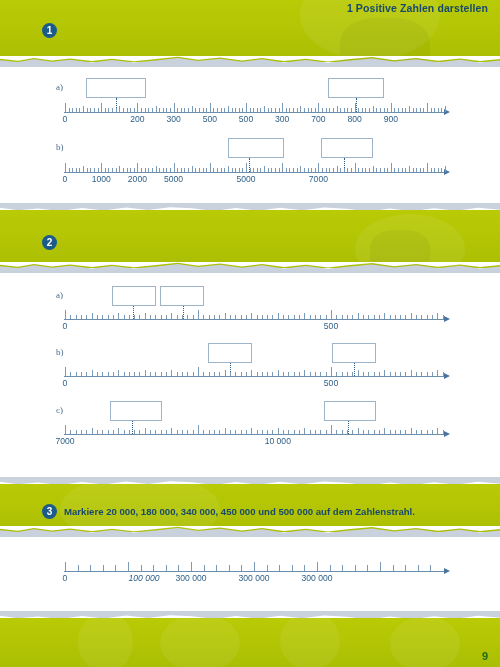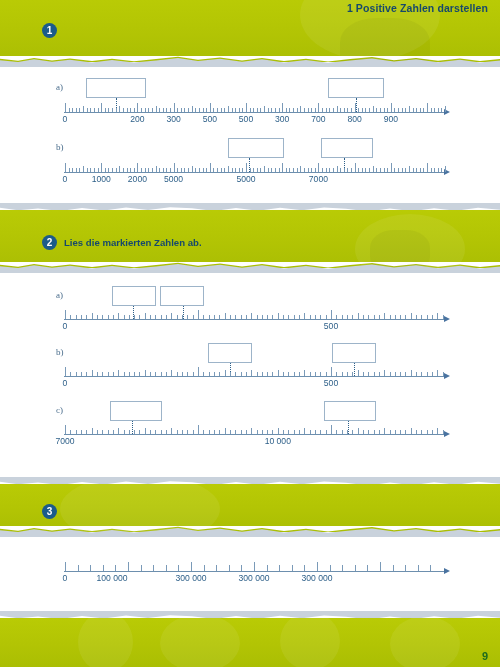--- a/index.html
+++ b/index.html
@@ -390,21 +390,20 @@
   <div class="blotch" style="left:355px;top:4px;width:110px;height:70px;"></div>
   <div class="blotch2" style="left:370px;top:20px;width:60px;height:44px;"></div>
 </div>
 <div class="tear tear-bottom" style="top:262px;">
   <div class="shadow"></div>
     <div class="paper"></div>
 </div>
 
 <div class="task-row" style="left:42px;top:235px;">
   <div class="badge">2</div>
-  <div class="task-text">Lies die markierten Zahlen ab.</div>
 </div>
 
 <div class="nl-block" style="left:56px;top:286px;width:400px;height:52px;">
   <div class="nl-label" style="top:4px;">a)</div>
   <div class="ansbox" style="left:56px;top:0;width:44px;height:20px;"></div>
   <div class="dotline" style="left:77px;top:20px;height:13px;"></div>
   <div class="ansbox" style="left:104px;top:0;width:44px;height:20px;"></div>
   <div class="dotline" style="left:127px;top:20px;height:13px;"></div>
   <div class="nl-axis" style="left:8px;top:33px;width:382px;"></div>
   <div class="arrow" style="left:388px;top:30px;"></div>
@@ -671,20 +670,21 @@
 <div class="band" style="top:484px;height:48px;">
   <div class="blotch" style="left:60px;top:-10px;width:160px;height:70px;"></div>
 </div>
 <div class="tear tear-bottom" style="top:526px;">
   <div class="shadow"></div>
     <div class="paper"></div>
 </div>
 
 <div class="task-row" style="left:42px;top:504px;">
   <div class="badge">3</div>
+  <div class="task-text">Markiere 20 000, 180 000, 340 000, 450 000 und 500 000 auf dem Zahlenstrahl.</div>
 </div>
 
 <div class="nl-block" style="left:56px;top:552px;width:400px;height:40px;">
   <div class="nl-axis" style="left:8px;top:19px;width:382px;"></div>
   <div class="arrow" style="left:388px;top:16px;"></div>
   <div class="ticks" id="t3">
       <div class="tick" style="left: 9px; height: 9px; top: 10px;"></div>
       <div class="tick" style="left: 21.6px; height: 6px; top: 13px;"></div>
       <div class="tick" style="left: 34.2px; height: 6px; top: 13px;"></div>
       <div class="tick" style="left: 46.8px; height: 6px; top: 13px;"></div>
@@ -710,21 +710,21 @@
       <div class="tick" style="left: 298.8px; height: 6px; top: 13px;"></div>
       <div class="tick" style="left: 311.4px; height: 6px; top: 13px;"></div>
       <div class="tick" style="left: 324px; height: 9px; top: 10px;"></div>
       <div class="tick" style="left: 336.6px; height: 6px; top: 13px;"></div>
       <div class="tick" style="left: 349.2px; height: 6px; top: 13px;"></div>
       <div class="tick" style="left: 361.8px; height: 6px; top: 13px;"></div>
       <div class="tick" style="left: 374.4px; height: 6px; top: 13px;"></div>
     </div>
   <div class="labels" id="l3">
       <div class="tickmark" style="left: 9px; top: 21px;">0</div>
-      <div class="tickmark" style="left: 56px; top: 21px;">100 000</div>
+      <div class="tickmark" style="left: 88px; top: 21px; font-style: italic;">100 000</div>
       <div class="tickmark" style="left: 135px; top: 21px;">300 000</div>
       <div class="tickmark" style="left: 198px; top: 21px;">300 000</div>
       <div class="tickmark" style="left: 261px; top: 21px;">300 000</div>
     </div>
 </div>
 
 <div class="tear tear-top" style="top:611px;">
   <div class="shadow"></div>
     <div class="paper"></div>
 </div>

